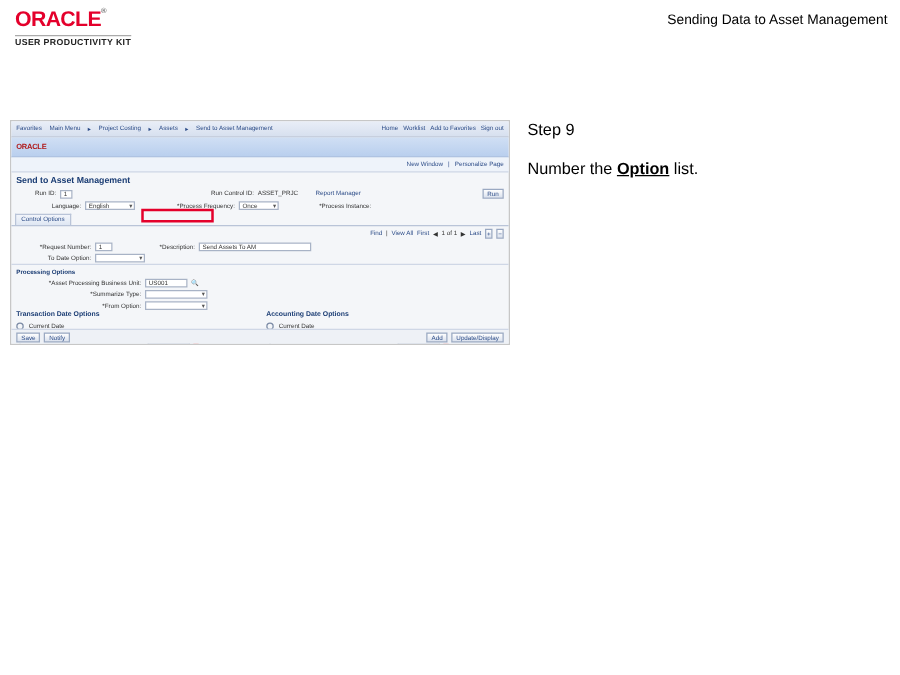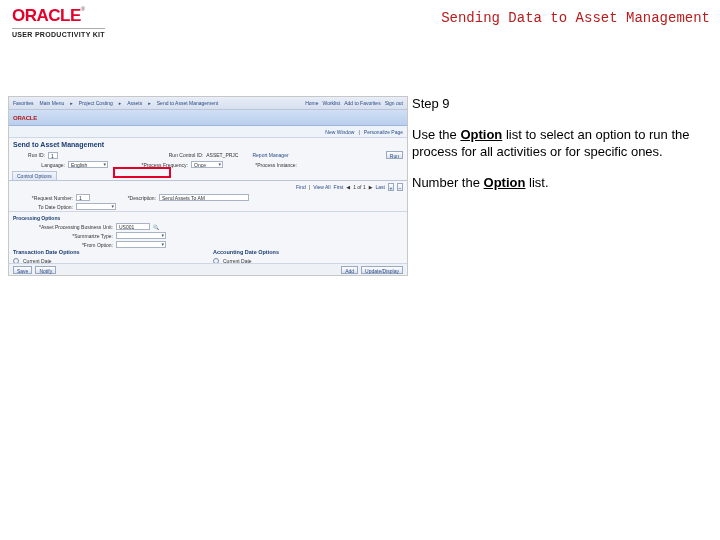--- a/index.html
+++ b/index.html
@@ -5,24 +5,24 @@
   * { box-sizing: border-box; margin: 0; padding: 0; }
   html, body { width: 720px; height: 540px; font-family: Arial, Helvetica, sans-serif; background: #fff; color: #000; }
   body { position: relative; }
 
   
   .header { display: flex; align-items: flex-start; padding: 6px 10px 2px 12px; }
   .logo-block { display: flex; flex-direction: column; }
   .logo-main { font-size: 17px; font-weight: bold; color: #e4002b; letter-spacing: -0.5px; }
   .logo-tm { font-size: 6px; vertical-align: top; color: #555; }
   .logo-sub { font-size: 7px; font-weight: bold; letter-spacing: 0.3px; color: #222; border-top: 1px solid #aaa; padding-top: 2px; margin-top: 2px; }
-  .header-title { margin-left: auto; font-size: 14px; color: #b91c1c; padding-top: 4px; font-family: Liberation Mono, monospace; }
+  .header-title { margin-left: auto; font-size: 11px; color: #000000; padding-top: 4px; }
 
   
-  .main { display: flex; padding: 56px 8px 8px 8px; gap: 4px; }
+  .main { display: flex; padding: 56px 8px 8px 8px; gap: 14px; }
   .left { width: 400px; }
   .right { width: 284px; font-size: 13px; line-height: 1.3; color:#000; }
   .right p { margin-bottom: 14px; }
   .right .bold { font-weight: bold; text-decoration: underline; }
 
   
   .shot {
     width: 400px; height: 180px;
     border: 1px solid #c7c7c7;
     background: #f4f6f9;
@@ -236,20 +236,17 @@
         <span class="btn">Add</span>
         <span class="btn">Update/Display</span>
       </div>
 
     </div>
   </div>
 
   <div class="right">
     <p>Step 9</p>
     <p>
-      <span>Use the </span><span class="bold">Option</span><span> list to select an option to run the process for all activities or for specific ones.</span>
-    </p>
-    <p>
       <span>Number the </span><span class="bold">Option</span><span> list.</span>
     </p>
   </div>
 
 </div>
 
 </body></html>

